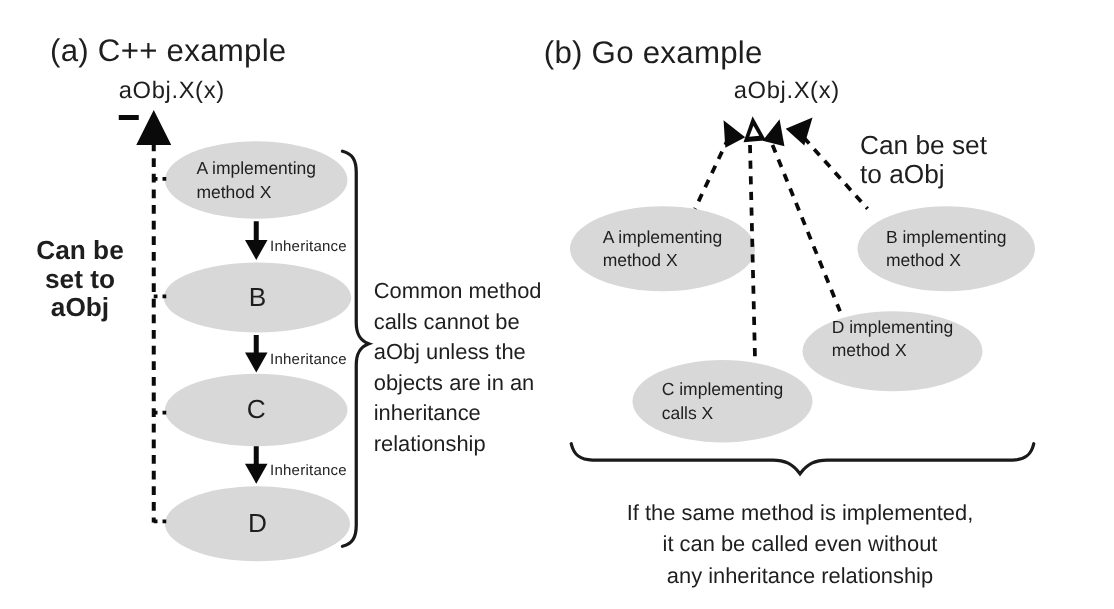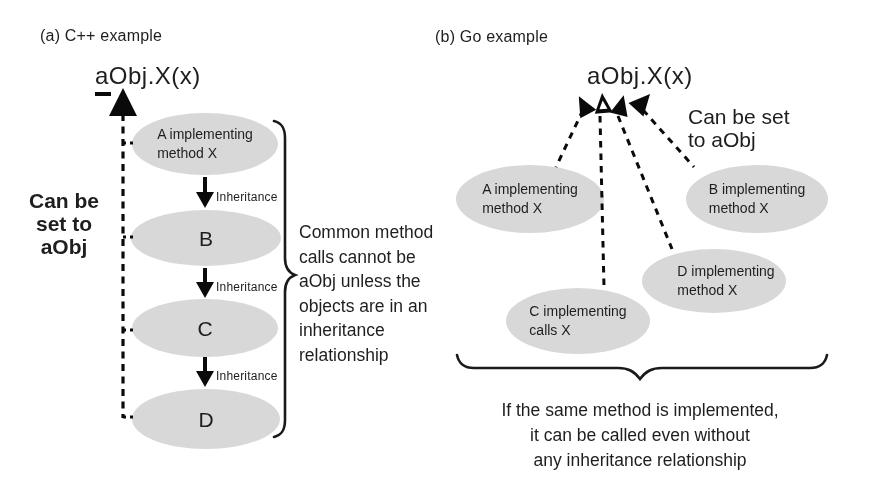--- a/index.html
+++ b/index.html
@@ -22,25 +22,25 @@
     top: 0;
     width: 891px;
     height: 487px;
   }
   .txt {
     position: absolute;
     white-space: pre-line;
     color: var(--text-color, #1e1e1e);
   }
   .panel-title {
-    font-size: 16px;
+    font-size: 25px;
     letter-spacing: 0.2px;
   }
   .call-expr {
-    font-size: 24px;
+    font-size: 19px;
     letter-spacing: 0.5px;
   }
   .side-note {
     font-size: 21px;
     line-height: 23px;
   }
   .side-note.right-align { text-align: center; font-weight: bold; }
   .node-label {
     transform: translate(-50%, -50%);
     text-align: left;
@@ -147,21 +147,21 @@
 
   <div class="txt panel-title" style="left:435px; top:28px;">(b) Go example</div>
   <div class="txt call-expr" style="left:587px; top:62px;">aObj.X(x)</div>
   <div class="txt side-note" style="left:688px; top:105px;">Can be set
 to aObj</div>
 
   <div class="txt node-label" style="left:530px; top:199px;">A implementing
 method X</div>
   <div class="txt node-label" style="left:757px; top:199px;">B implementing
 method X</div>
-  <div class="txt node-label" style="left:714px; top:281px;margin-left:12px;">D implementing
+  <div class="txt node-label" style="left:714px; top:271px;">D implementing
 method X</div>
   <div class="txt node-label" style="left:578px; top:321px;">C implementing
 calls X</div>
 
   <div class="txt caption" style="left:430px; top:382px; width:420px;">If the same method is implemented,
 it can be called even without
 any inheritance relationship</div>
 </div>
 
 </body></html>

